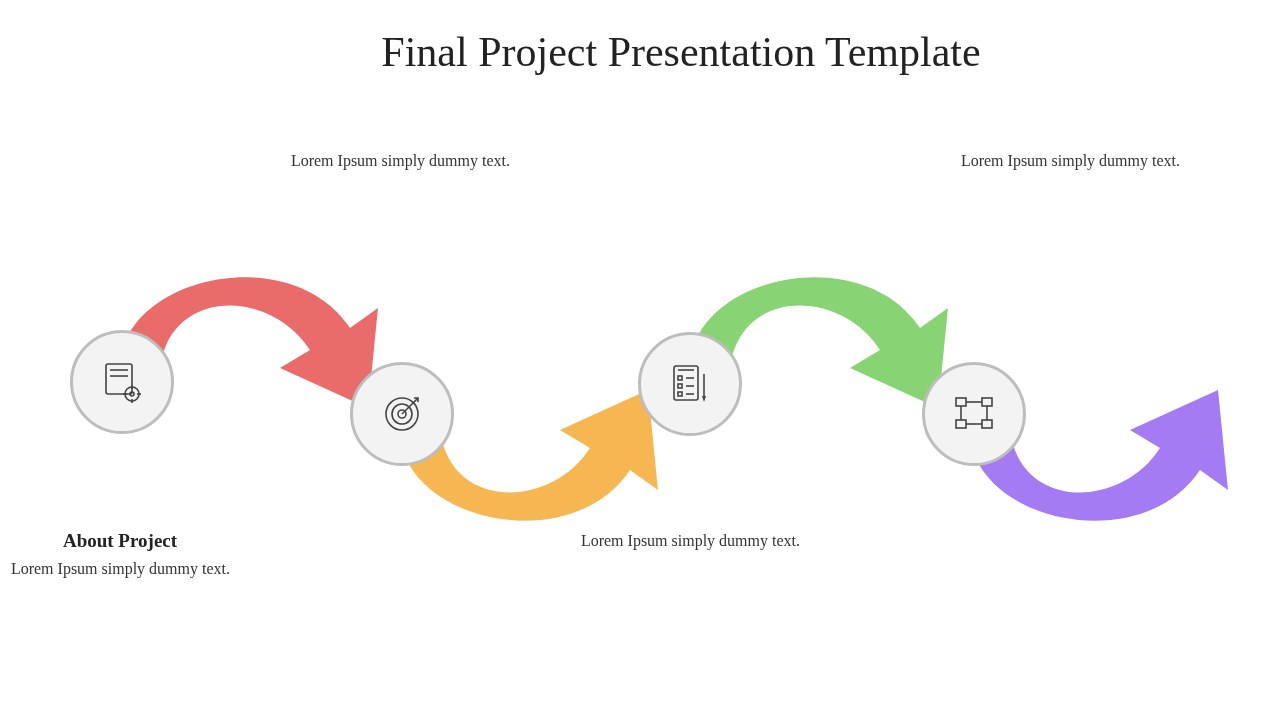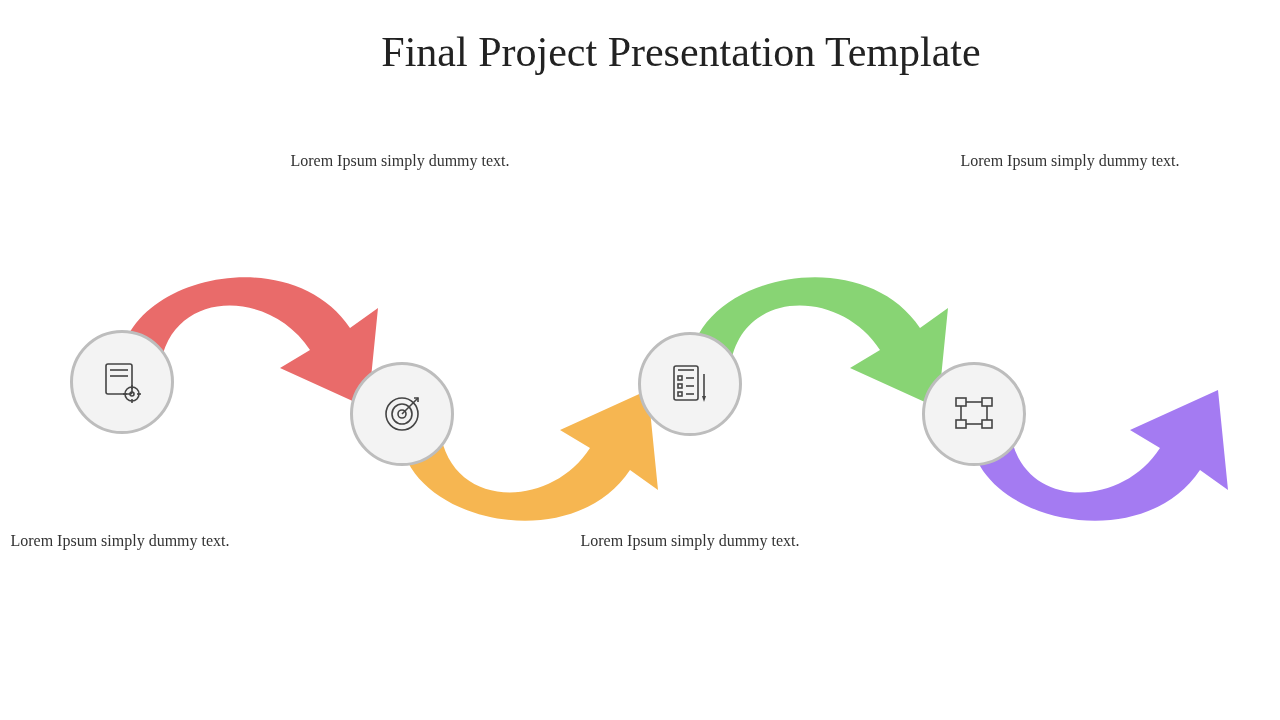--- a/index.html
+++ b/index.html
@@ -55,20 +55,21 @@
   }
   .caption .hd {
     font-weight: 700;
     font-size: 19px;
     margin-bottom: 6px;
   }
   .caption .bd {
     font-size: 16px;
     color: #333;
     line-height: 1.35;
+    text-align: right;
   }
   .arrow-wrap {
     position: absolute;
   }
 </style>
 </head>
 <body>
 
 <div class="title">Final Project Presentation Template</div>
 
@@ -145,20 +146,21 @@
       <rect x="32" y="8" width="10" height="8"></rect>
       <rect x="32" y="30" width="10" height="8"></rect>
       <line x1="16" y1="12" x2="32" y2="12"></line>
       <line x1="16" y1="34" x2="32" y2="34"></line>
       <line x1="11" y1="16" x2="11" y2="30"></line>
       <line x1="37" y1="16" x2="37" y2="30"></line>
     </svg>
   </div>
 
   <div class="caption" style="left:10px; top:530px;">
+    <div class="hd">About Project</div>
     <div class="bd">Lorem Ipsum simply dummy text.</div>
   </div>
 
   <div class="caption" style="left:290px; top:150px;">
     <div class="bd">Lorem Ipsum simply dummy text.</div>
   </div>
 
   <div class="caption" style="left:580px; top:530px;">
     <div class="bd">Lorem Ipsum simply dummy text.</div>
   </div>

